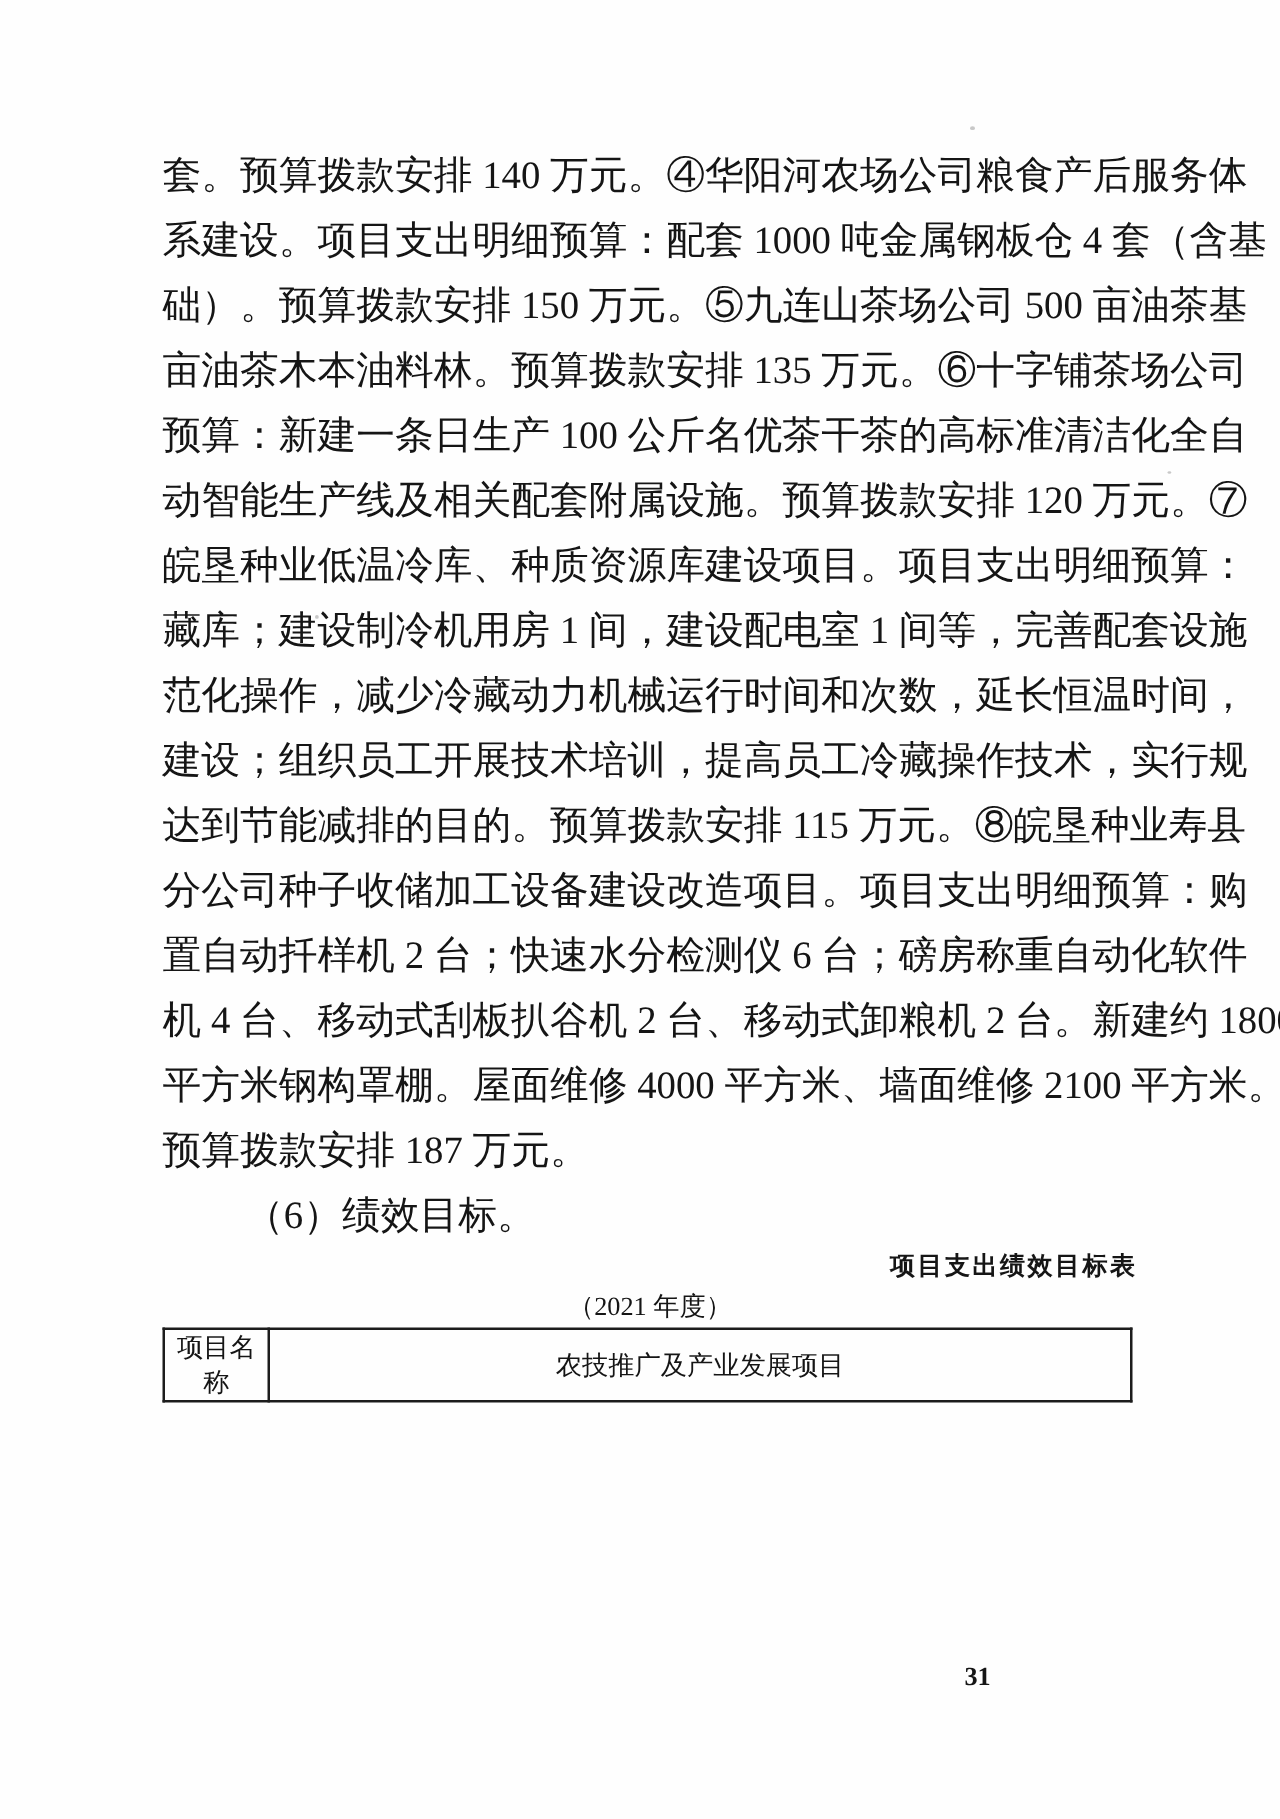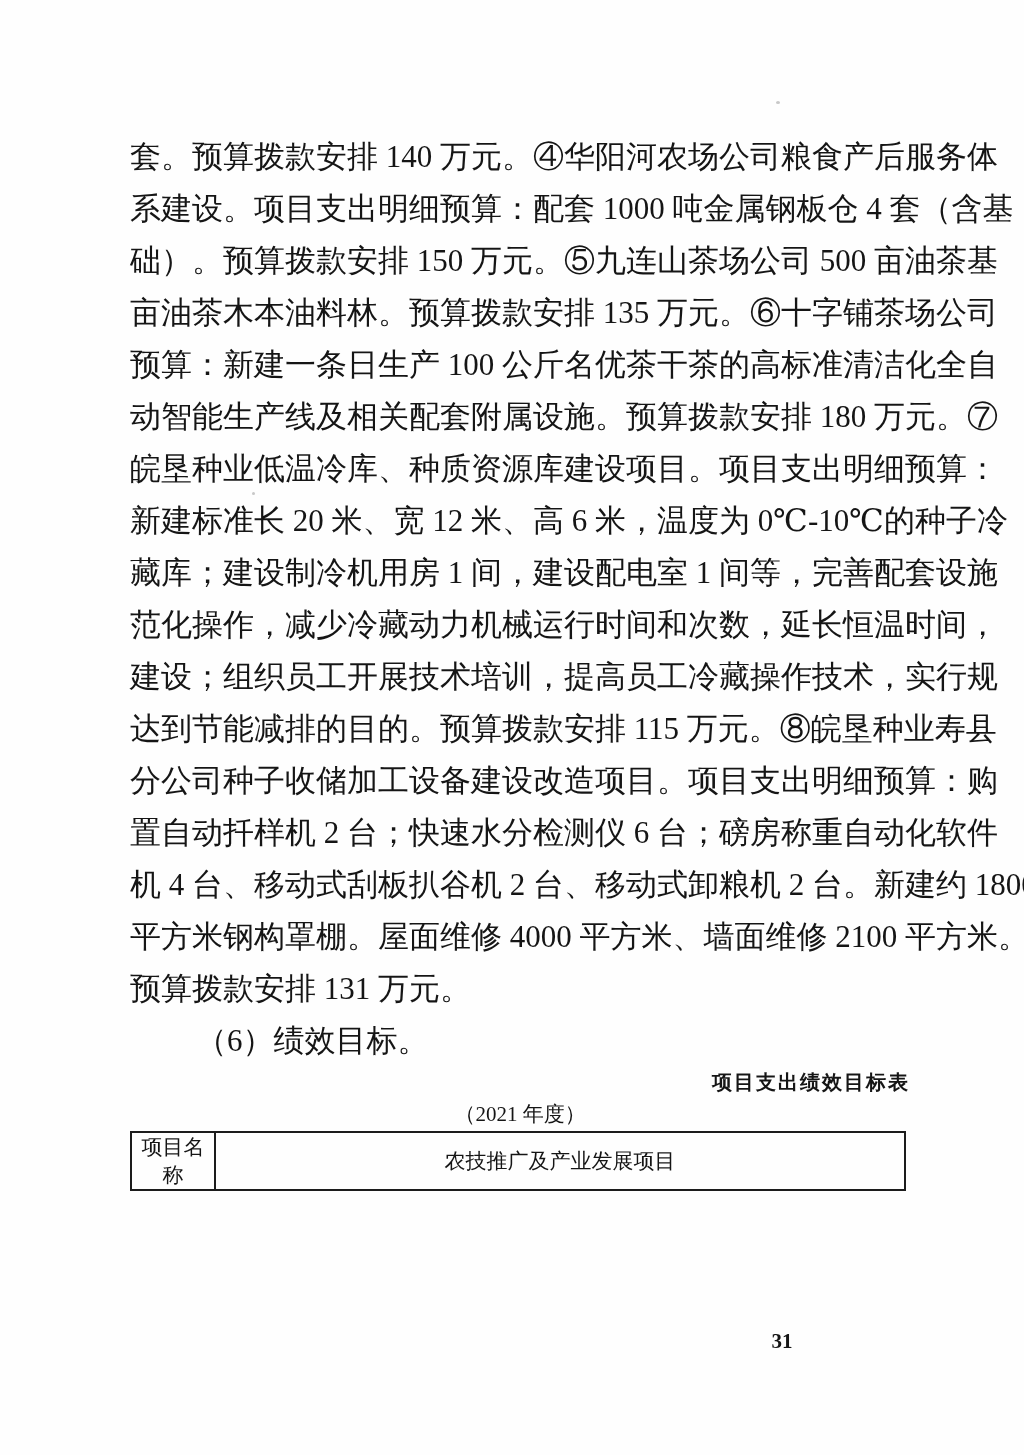--- a/index.html
+++ b/index.html
@@ -14,21 +14,21 @@
     height: 1455px;
     margin: 0 auto;
     background: #fefefe;
     overflow: hidden;
     font-family: "Liberation Serif", "DejaVu Serif", serif;
     color: #151515;
   }
   .content {
     position: absolute;
     left: 130px;
-    top: 131px;
+    top: 114px;
     width: 780px;
   }
   .bodyline {
     height: 52px;
     line-height: 52px;
     font-size: 31px;
     white-space: nowrap;
     text-align: justify;
     text-align-last: justify;
     text-justify: inter-character;
@@ -96,32 +96,31 @@
 <body>
 
 <div class="page">
 
   <div class="content">
     <div class="bodyline">套。预算拨款安排 140 万元。④华阳河农场公司粮食产后服务体</div>
     <div class="bodyline">系建设。项目支出明细预算：配套 1000 吨金属钢板仓 4 套（含基</div>
     <div class="bodyline">础）。预算拨款安排 150 万元。⑤九连山茶场公司 500 亩油茶基</div>
     <div class="bodyline">亩油茶木本油料林。预算拨款安排 135 万元。⑥十字铺茶场公司</div>
     <div class="bodyline">预算：新建一条日生产 100 公斤名优茶干茶的高标准清洁化全自</div>
-    <div class="bodyline">动智能生产线及相关配套附属设施。预算拨款安排 180 万元。⑦</div>
+    <div class="bodyline">动智能生产线及相关配套附属设施。预算拨款安排 120 万元。⑦</div>
     <div class="bodyline">皖垦种业低温冷库、种质资源库建设项目。项目支出明细预算：</div>
-    <div class="bodyline">新建标准长 20 米、宽 12 米、高 6 米，温度为 0℃-10℃的种子冷</div>
     <div class="bodyline">藏库；建设制冷机用房 1 间，建设配电室 1 间等，完善配套设施</div>
     <div class="bodyline">范化操作，减少冷藏动力机械运行时间和次数，延长恒温时间，</div>
     <div class="bodyline">建设；组织员工开展技术培训，提高员工冷藏操作技术，实行规</div>
     <div class="bodyline">达到节能减排的目的。预算拨款安排 115 万元。⑧皖垦种业寿县</div>
     <div class="bodyline">分公司种子收储加工设备建设改造项目。项目支出明细预算：购</div>
     <div class="bodyline">置自动扦样机 2 台；快速水分检测仪 6 台；磅房称重自动化软件</div>
     <div class="bodyline">机 4 台、移动式刮板扒谷机 2 台、移动式卸粮机 2 台。新建约 1800</div>
     <div class="bodyline">平方米钢构罩棚。屋面维修 4000 平方米、墙面维修 2100 平方米。</div>
-    <div class="bodyline nj">预算拨款安排 131 万元。</div>
+    <div class="bodyline nj">预算拨款安排 187 万元。</div>
     <div class="bodyline nj indent">（6）绩效目标。</div>
 
     <h1 class="tbl-title">项目支出绩效目标表</h1>
     <div class="tbl-subtitle">（2021 年度）</div>
 
     <table class="perf">
       <tbody>
         <tr>
           <td class="label-cell">项目名称</td>
           <td class="value-cell">农技推广及产业发展项目</td>

